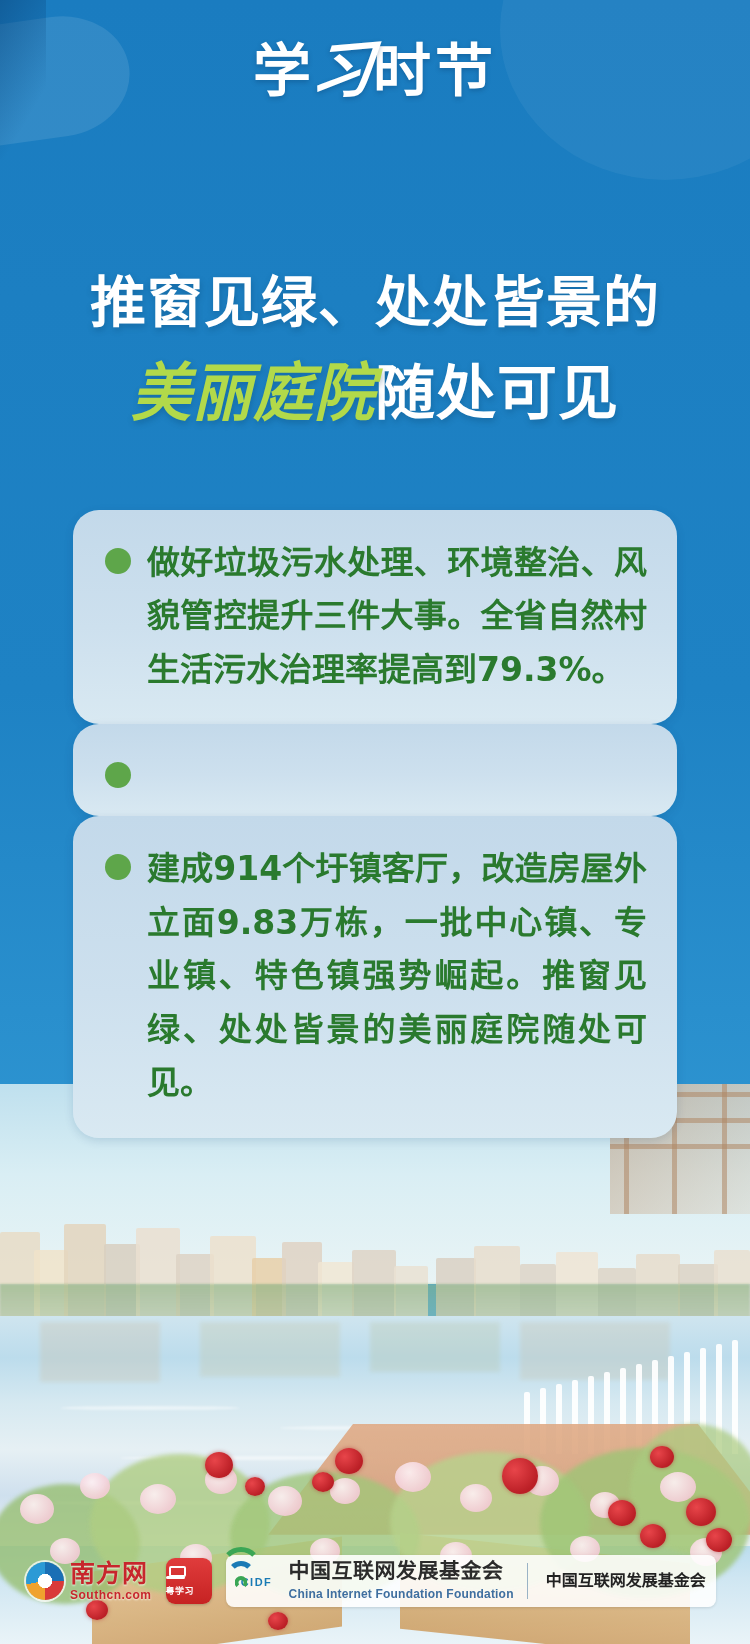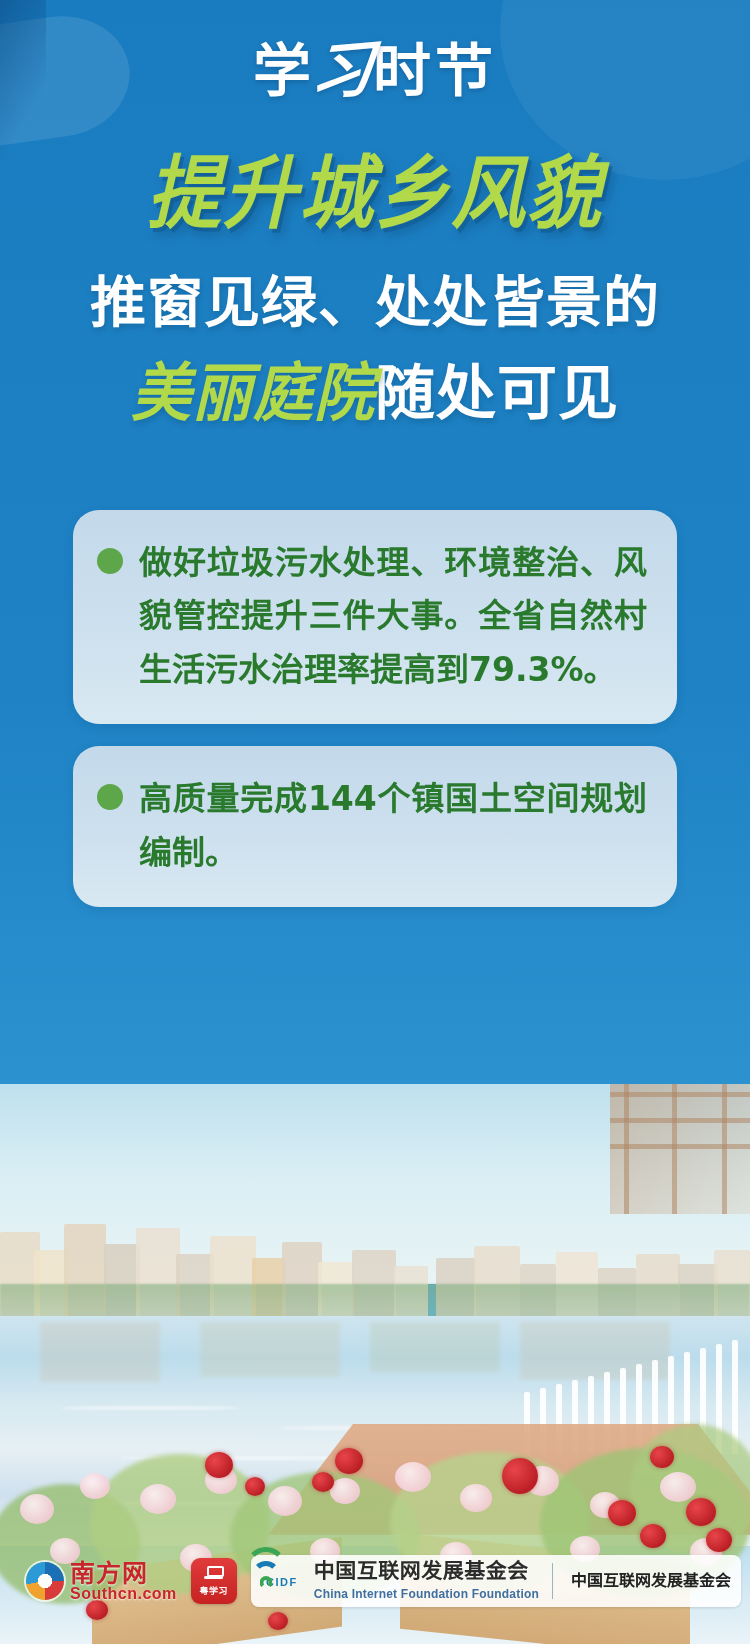--- a/index.html
+++ b/index.html
@@ -147,22 +147,21 @@
   .cards {
     position:absolute;
     top:510px;
     left:73px;
     width:604px;
     z-index:7;
   }
   .card {
     background:linear-gradient(180deg,#c3d9ea 0%, #cde0ee 55%, #d9e9f2 100%);
     border-radius:26px;
-    padding:26px 30px 28px 24px;
-    margin-bottom:22px;
+    padding:26px 30px 28px 32px;
     box-shadow:0 3px 10px rgba(10,60,105,0.14);
     display:flex;
     align-items:flex-start;
   }
   .bullet {
     flex:0 0 auto;
     width:26px; height:26px;
     border-radius:50%;
     background:#5ea64a;
     margin-top:12px;
@@ -306,31 +305,31 @@
     flex:0 0 auto;
   }
   .sc-txt { line-height:1; }
   .sc-cn {
     font-size:25px; font-weight:bold; color:#c7262c;
     font-family:"DejaVu Sans","Liberation Sans",sans-serif;
     letter-spacing:1px;
     text-shadow:0 1px 2px rgba(255,255,255,0.8);
   }
   .sc-en {
-    font-size:16px; font-weight:bold; color:#c7262c;
+    font-size:12px; font-weight:bold; color:#c7262c;
     letter-spacing:0.5px; margin-top:2px;
     text-shadow:0 1px 2px rgba(255,255,255,0.8);
   }
 
   .yuexuexi {
     width:46px; height:46px;
     border-radius:9px;
     background:linear-gradient(180deg,#e03c3c,#c62222);
     display:flex; flex-direction:column;
-    align-items:center; justify-content:center;
+    align-items:flex-start; justify-content:center;
     flex:0 0 auto;
     box-shadow:0 1px 3px rgba(0,0,0,0.22);
   }
   .yx-mark {
     width:19px; height:17px;
     position:relative;
     margin-bottom:1px;
   }
   .yx-mark::before {
     content:""; position:absolute; left:3px; top:0;
@@ -402,40 +401,40 @@
   <div class="swoosh sw2"></div>
   <div class="swoosh sw3"></div>
   <div class="blob"></div>
   <div class="blobTR"></div>
   <div class="darkedge"></div>
 
   <div class="brand">
     <span class="brand-text"><span>学</span><span class="cursive">习</span><span>时节</span></span>
   </div>
 
-  <div class="headline">
-    <span class="headline-main">提升城乡风貌</span>
-  </div>
 
   <div class="sub sub2"><span class="g">美丽庭院</span><span class="w">随处可见</span></div>
 
   <div class="sub sub1">推窗见绿、处处皆景的</div>
 
   <div class="cards">
 
     <div class="card">
       <span class="bullet"></span>
       <div class="card-text">做好垃圾污水处理、环境整治、风貌管控提升三件大事。全省自然村生活污水治理率提高到79.3%。</div>
     </div>
 
     <div class="card">
       <span class="bullet"></span>
-      <div class="card-text">高质量完成144个镇国土空间规划编制。</div>
-    </div>
-
+    </div>
+
+    <div class="card">
+      <span class="bullet"></span>
+      <div class="card-text">建成914个圩镇客厅，改造房屋外立面9.83万栋，一批中心镇、专业镇、特色镇强势崛起。推窗见绿、处处皆景的美丽庭院随处可见。</div>
+    </div>
 
   </div>
 
   <div class="scene">
     <div class="sky"></div>
 
     <div class="far-town">
       <span class="bld" style="left:0px;   width:40px; height:92px;  background:#e8dcc6;"></span>
       <span class="bld" style="left:34px;  width:34px; height:74px;  background:#f0e3c9;"></span>
       <span class="bld" style="left:64px;  width:42px; height:100px; background:#e3d5bd;"></span>

